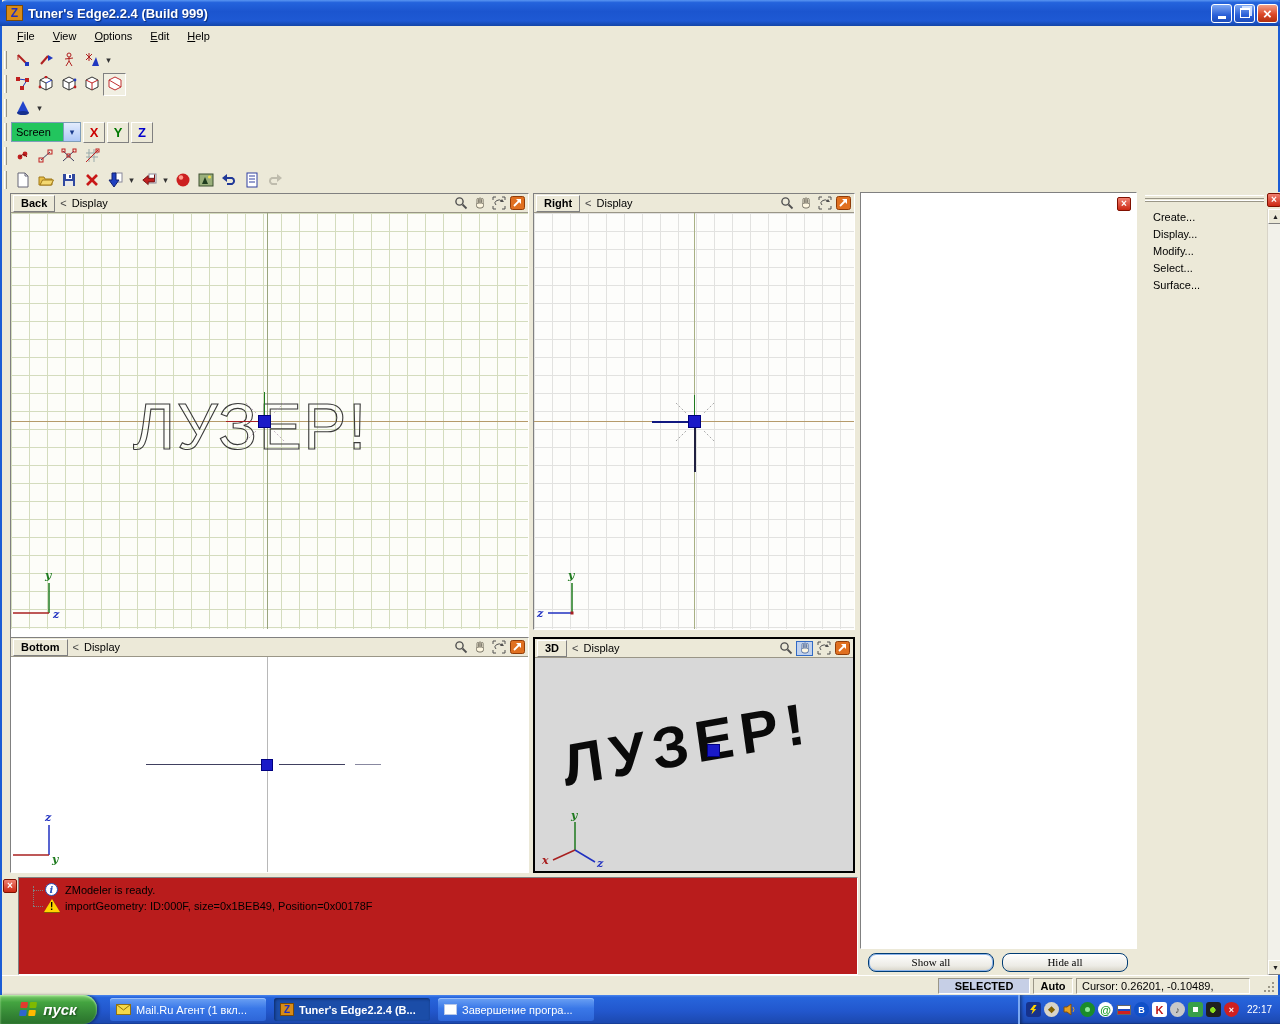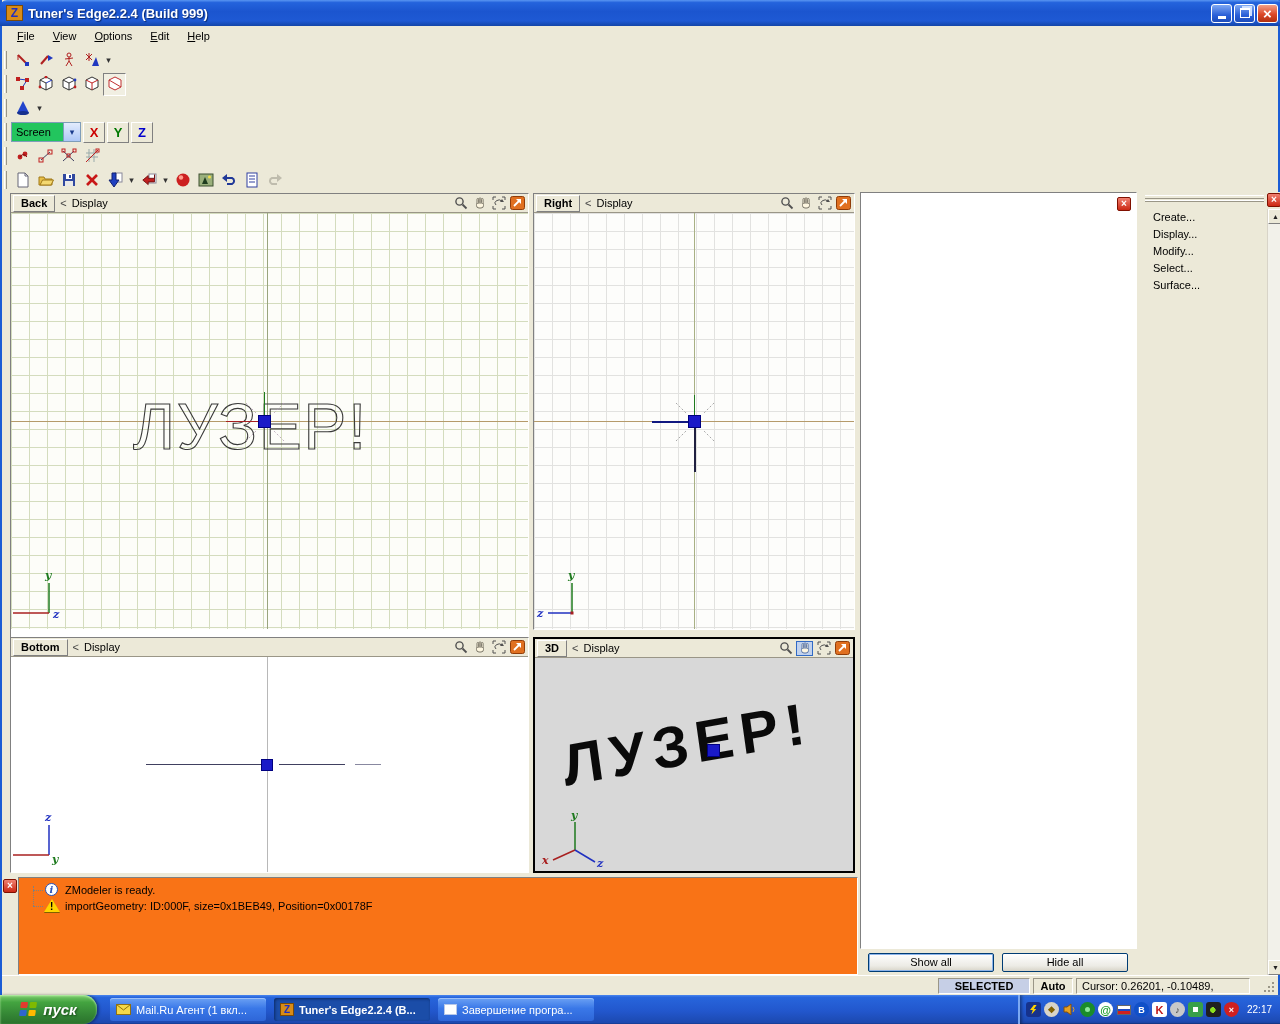--- a/index.html
+++ b/index.html
@@ -67,33 +67,33 @@
   .wiretext text { font-family:"Liberation Sans",sans-serif; font-size:64px; fill:none; stroke:#3a3a3a; stroke-width:1.1; letter-spacing:2px; }
   .solidtext { position:absolute; font-weight:bold; font-size:58px; letter-spacing:7px; color:#0a0a0a; transform:rotate(-10deg) skewX(-2deg); white-space:nowrap; }
   .axis-svg { position:absolute; }
   .axis-svg text { font-size:11px; font-weight:bold; font-style:italic; font-family:"DejaVu Serif",serif; }
 
   
   .objpanel { position:absolute; left:858px; top:192px; width:277px; height:783px; background:#ece9d8; }
   .objlist { position:absolute; left:0; top:0; width:277px; height:757px; background:#fff; border:1px solid; border-color:#808080 #fff #fff #808080; }
   .closebox { position:absolute; width:14px; height:14px; background:linear-gradient(180deg,#f08070,#cc2814); border:1px solid #801000; border-radius:2px; color:#fff; font-weight:bold; font-size:10px; line-height:12px; text-align:center; }
   .closebox::before { content:"×"; }
-  .xpbtn { position:absolute; height:19px; background:linear-gradient(180deg,#fff,#ecebe5 70%,#d8d4c8); border:1px solid #003c74; border-radius:2px; text-align:center; line-height:17px; }
+  .xpbtn { position:absolute; height:19px; background:linear-gradient(180deg,#fff,#ecebe5 70%,#d8d4c8); border:1px solid #003c74; border-radius:8px; text-align:center; line-height:17px;font-family:Liberation Serif, serif; }
   .xpbtn.default { box-shadow:inset 0 0 0 1px #8cb4ea; }
 
   .cmdpanel { position:absolute; left:1139px; top:192px; width:141px; height:783px; background:#ece9d8; }
   .cmdgrip { position:absolute; left:4px; right:18px; top:3px; height:4px; border-top:1px solid #fff; border-bottom:1px solid #9a9687; }
   .cmdgrip2 { position:absolute; left:4px; right:18px; top:9px; height:1px; background:#9a9687; box-shadow:0 -1px 0 #fff; }
   .cmditem { position:absolute; left:12px; height:16px; }
   .sb { position:absolute; right:0; width:15px; background:#f2f1ea; border-left:1px solid #d8d4c8; }
   .sbbtn { position:absolute; left:0; width:15px; height:15px; background:#ece9d8; border:1px solid; border-color:#fff #808080 #808080 #fff; font-size:7px; text-align:center; line-height:13px; color:#222; }
 
   
   .logpanel { position:absolute; left:0; top:877px; width:856px; height:98px; background:#ece9d8; }
-  .logwhite { position:absolute; left:16px; top:0; right:0; bottom:0; background:#f97316; border:1px solid; border-color:#808080 #fff #fff #808080;padding-left:16px; }
+  .logwhite { position:absolute; left:16px; top:0; right:0; bottom:0; background:#b91c1c; border:1px solid; border-color:#808080 #fff #fff #808080;padding-left:16px; }
   .dotv { position:absolute; border-left:1px dotted #808080; width:1px; }
   .doth { position:absolute; border-top:1px dotted #808080; height:1px; }
   .log-ico-info { position:absolute; width:13px; height:13px; border:1px solid #2a52b8; border-radius:50%; background:#fff; color:#2a52b8; font-family:"DejaVu Serif",serif; font-weight:bold; font-style:italic; font-size:10px; text-align:center; line-height:12px; }
   .log-ico-info::before { content:"i"; }
   .warn-tri { position:absolute; width:0; height:0; border-left:8px solid transparent; border-right:8px solid transparent; border-bottom:13px solid #ffd400; filter:drop-shadow(0 1px 0 #806000); }
   .warn-tri::after { content:"!"; position:absolute; left:-2px; top:2px; font-size:10px; font-weight:bold; color:#000; }
   .logtext { position:absolute; white-space:nowrap; }
 
   
   .statusbar { position:absolute; left:0; top:975px; width:1276px; height:20px; background:#ece9d8; border-top:1px solid #fff; }

